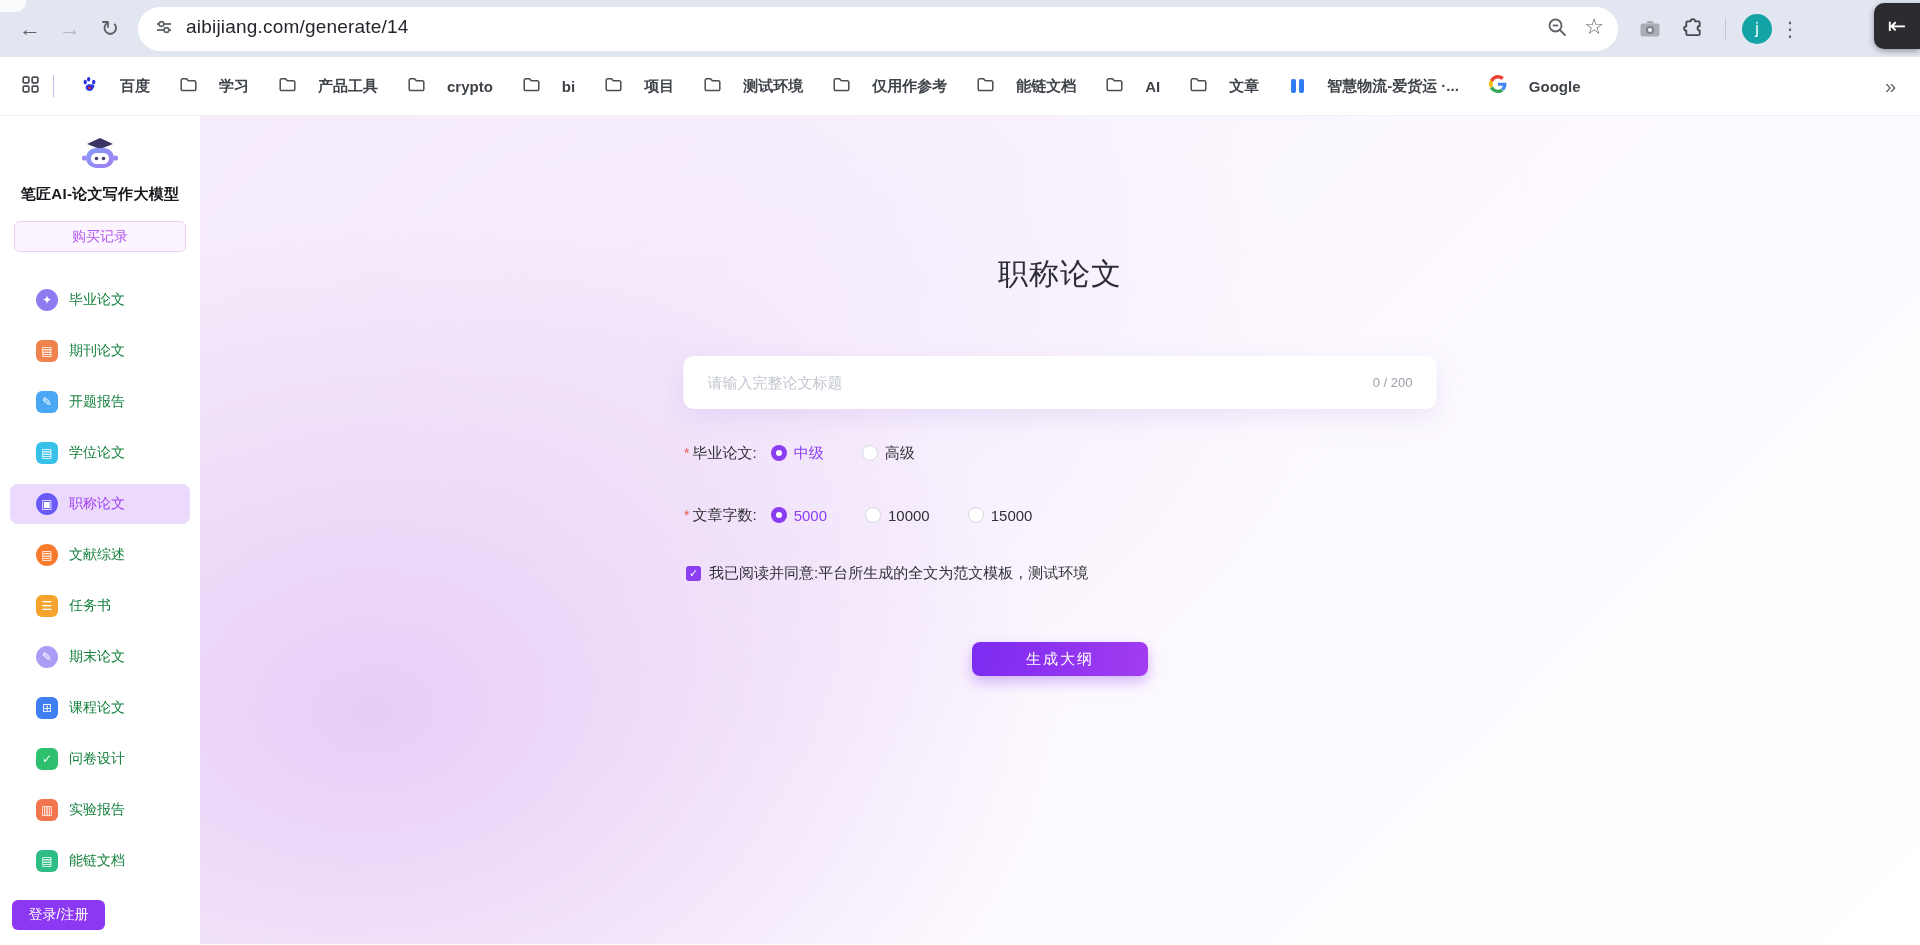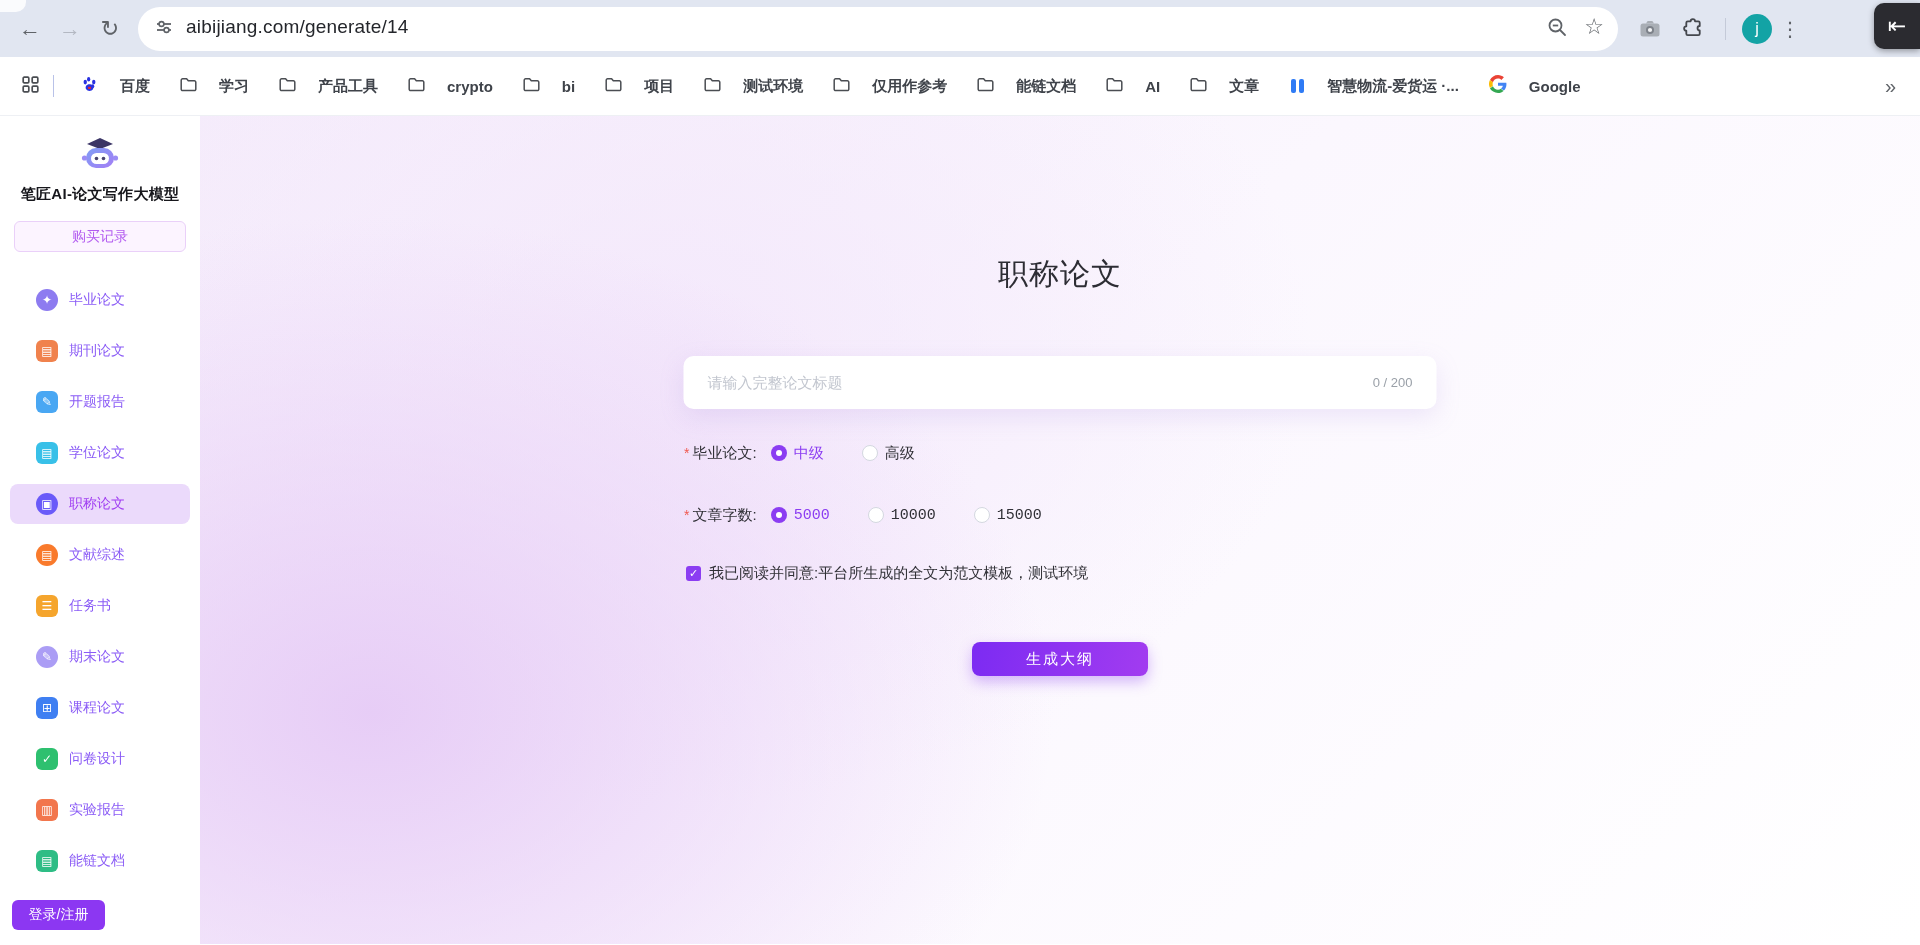--- a/index.html
+++ b/index.html
@@ -36,21 +36,21 @@
   .app { display:flex; height:828px; }
   .sidebar { width:200px; background:#fff; position:relative; flex:none; }
   .logo { display:flex; justify-content:center; padding-top:20px; }
   .app-title { margin-top:9px; text-align:center; font-size:15px; font-weight:bold; color:#17171c; letter-spacing:.3px; }
   .purchase { display:block; margin:17px 14px 0; width:172px; height:31px; background:#fcf4ff; border:1px solid #ead0f9; border-radius:6px; color:#b35cf0; font-size:14px; cursor:pointer; font-family:inherit; }
   .menu { margin-top:28px; }
   .mi { height:40px; margin:0 10px 11px; border-radius:8px; display:flex; align-items:center; padding-left:26px; gap:11px; cursor:pointer; }
   .mi.active { background:#ebdafb; }
   .mi-ic { width:22px; height:22px; border-radius:6px; display:flex; align-items:center; justify-content:center; color:#fff; font-size:12px; flex:none; }
   .mi-ic.circle { border-radius:50%; }
-  .mi-label { font-size:14px; color:#8b5cf6; }
+  .mi-label { font-size:14px; color:#15803d; }
   .mi.active .mi-label { color:#a03ef2; }
   .login { position:absolute; left:12px; bottom:14px; width:93px; height:30px; background:#8c37f2; border:none; border-radius:6px; color:#fff; font-size:14px; cursor:pointer; font-family:inherit; }
 
   
   .content { flex:1; position:relative;
     background:
       radial-gradient(1100px 800px at 10% 72%, rgba(230,203,246,.95), rgba(230,203,246,0) 62%),
       radial-gradient(900px 650px at 28% 28%, rgba(243,231,251,.85), rgba(243,231,251,0) 70%),
       linear-gradient(135deg,#f5ecfb 0%,#fbf7fe 45%,#ffffff 100%);
   }
@@ -60,21 +60,21 @@
   .banner-text { font-size:14px; color:#6f6554; }
   .page-title { position:absolute; top:138px; width:100%; text-align:center; font-size:30px; font-weight:500; color:#2d2d34; letter-spacing:1px; }
   .title-card { position:absolute; top:240px; left:50%; transform:translateX(-50%); width:753px; height:53px; background:#fff; border-radius:10px;
     box-shadow:0 8px 24px rgba(168,138,219,.18); display:flex; align-items:center; padding:9px 24px; }
   .title-input { flex:1; border:none; outline:none; font-size:15px; color:#333; font-family:inherit; background:transparent; }
   .title-input::placeholder { color:#c2c6cf; }
   .counter { font-size:13px; color:#9aa0a8; margin-left:24px; }
   .frow { position:absolute; left:484px; display:flex; align-items:center; height:22px; }
   .req { color:#f0574d; font-size:14px; margin-right:3px; }
   .flabel { font-size:15px; color:#303036; margin-right:14px; }
-  .opts { display:flex; align-items:center;font-family:Liberation Mono, monospace; }
+  .opts { display:flex; align-items:center; }
   .opt { display:flex; align-items:center; gap:7px; margin-right:38px; cursor:pointer; }
   .radio { width:16px; height:16px; border-radius:50%; border:1.5px solid #d4d8e0; background:#fff; display:flex; align-items:center; justify-content:center; flex:none; }
   .opt.sel .radio { border:none; background:#8b3df2; }
   .radio .dot { width:6px; height:6px; border-radius:50%; background:transparent; }
   .opt.sel .radio .dot { background:#fff; }
   .opt-label { font-size:15px; color:#303036; }
   .opt.sel .opt-label { color:#8b3df2; }
   .agree { position:absolute; left:486px; top:448px; display:flex; align-items:center; gap:8px; }
   .checkbox { width:15px; height:15px; border-radius:3px; background:#8b3df2; color:#fff; font-size:11px; display:flex; align-items:center; justify-content:center; cursor:pointer; flex:none; }
   .agree-text { font-size:15px; color:#303036; }

